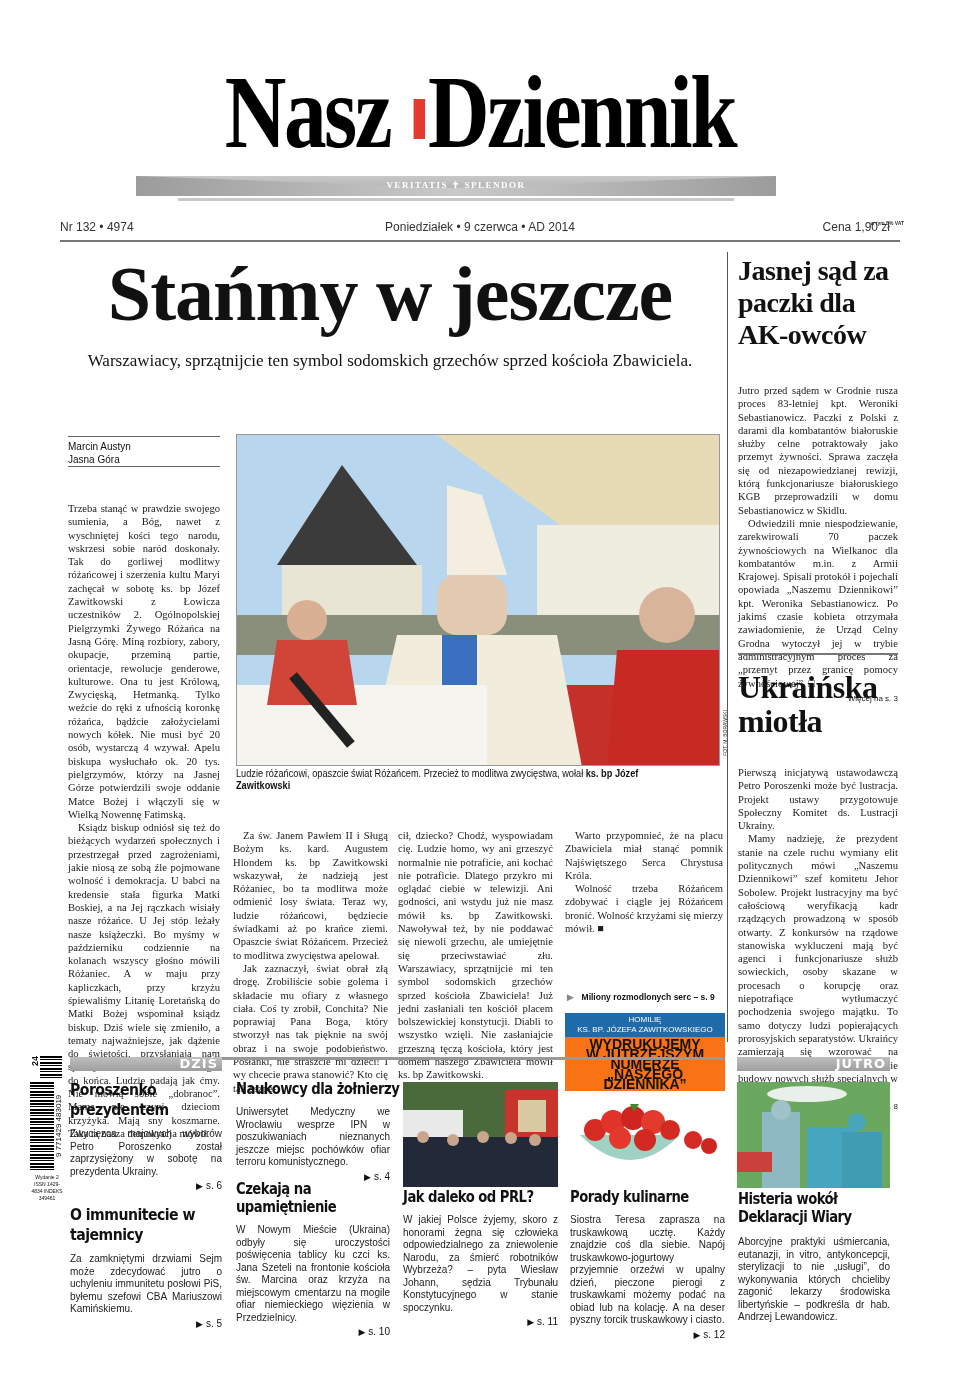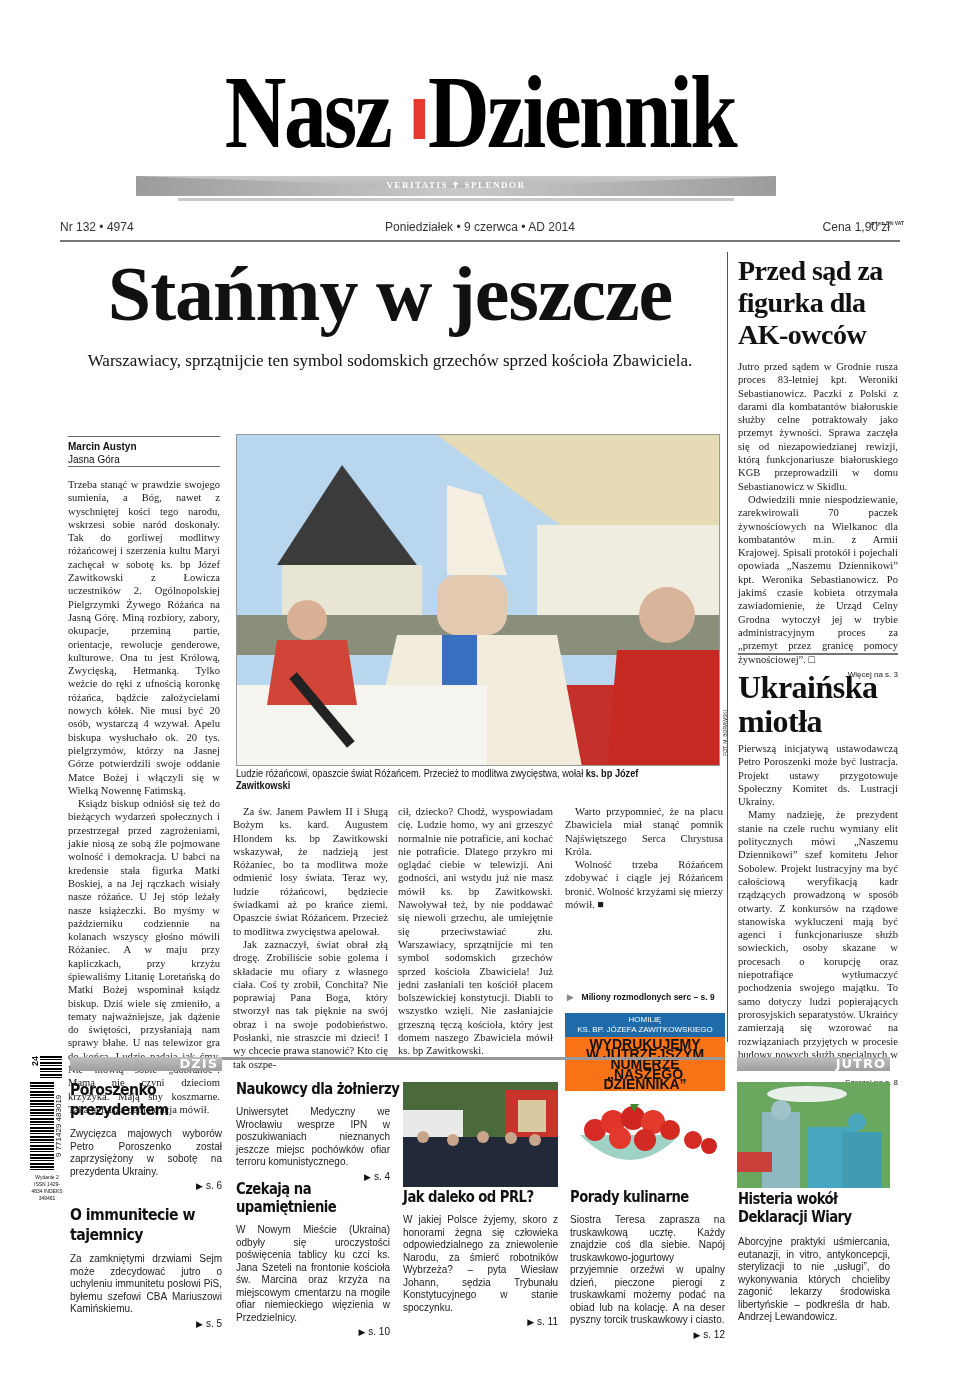--- a/index.html
+++ b/index.html
@@ -32,24 +32,24 @@
 
   
   .main-headline { left: 60px; top: 250px; width: 660px; text-align: center; font-weight: bold; font-size: 78px; line-height: 88px; letter-spacing: -1px; }
   .lead { left: 60px; top: 350px; width: 660px; text-align: center; font-size: 17px; line-height: 22px; }
 
   .vrule { left: 727px; top: 252px; width: 1px; height: 790px; background: #555; }
 
   
   .byline-top { left: 68px; top: 436px; width: 152px; height: 1px; background: #666; }
   .byline { left: 68px; top: 440px; width: 152px; font-family: "Liberation Sans", sans-serif; font-size: 10px; line-height: 13px; }
-  .byline .author { font-weight: bold; }
+  .byline .author { font-weight: normal; }
   .byline-bottom { left: 68px; top: 466px; width: 152px; height: 1px; background: #666; }
 
-  .col-text { font-size: 10.6px; line-height: 13.3px; text-align: justify; hyphens: auto; color: #1a1a1a; }
+  .col-text { font-size: 10.6px; line-height: 13.3px; text-align: justify; hyphens: auto; color: #1a1a1a; margin-top: 24px; }
   .col-text p { text-indent: 10px; }
   .col-text p.noindent { text-indent: 0; }
 
   .col1 { left: 68px; top: 478px; width: 152px; }
   .col2 { left: 233px; top: 805px; width: 155px; }
   .col3 { left: 398px; top: 805px; width: 155px; }
   .col4 { left: 565px; top: 805px; width: 158px; }
 
   
   .main-photo { left: 236px; top: 434px; width: 484px; height: 332px; overflow: hidden; border: 1px solid #999;
@@ -194,21 +194,21 @@
   <div class="homily-top">
     <div>HOMILIĘ</div>
     <div>KS. BP. JÓZEFA ZAWITKOWSKIEGO</div>
   </div>
   <div class="homily-bot">
     <div>WYDRUKUJEMY W JUTRZEJSZYM</div>
     <div>NUMERZE „NASZEGO DZIENNIKA”</div>
   </div>
 </div>
 
-<h2 class="abs side-headline side1-h">Przed sąd za figurka dla AK-owców</h2>
+<h2 class="abs side-headline side1-h">Jasnej sąd za paczki dla AK-owców</h2>
 <div class="abs col-text side1-text">
   <p class="noindent">Jutro przed sądem w Grodnie rusza proces 83-letniej kpt. Weroniki Sebastianowicz. Paczki z Polski z darami dla kombatantów białoruskie służby celne potraktowały jako przemyt żywności. Sprawa zaczęła się od niezapowiedzianej rewizji, którą funkcjonariusze białoruskiego KGB przeprowadzili w domu Sebastianowicz w Skidlu.</p>
   <p>Odwiedzili mnie niespodziewanie, zarekwirowali 70 paczek żywnościowych na Wielkanoc dla kombatantów m.in. z Armii Krajowej. Spisali protokół i pojechali  opowiada „Naszemu Dziennikowi” kpt. Weronika Sebastianowicz. Po jakimś czasie kobieta otrzymała zawiadomienie, że Urząd Celny Grodna wytoczył jej w trybie administracyjnym proces za „przemyt przez granicę pomocy żywnościowej”. □</p>
   <div class="more">Więcej na s. 3</div>
 </div>
 <div class="abs side-rule"></div>
 
 <h2 class="abs side-headline side2-h">Ukraińska miotła</h2>
 <div class="abs col-text side2-text">
   <p class="noindent">Pierwszą inicjatywą ustawodawczą Petro Poroszenki może być lustracja. Projekt ustawy przygotowuje Społeczny Komitet ds. Lustracji Ukrainy.</p>

